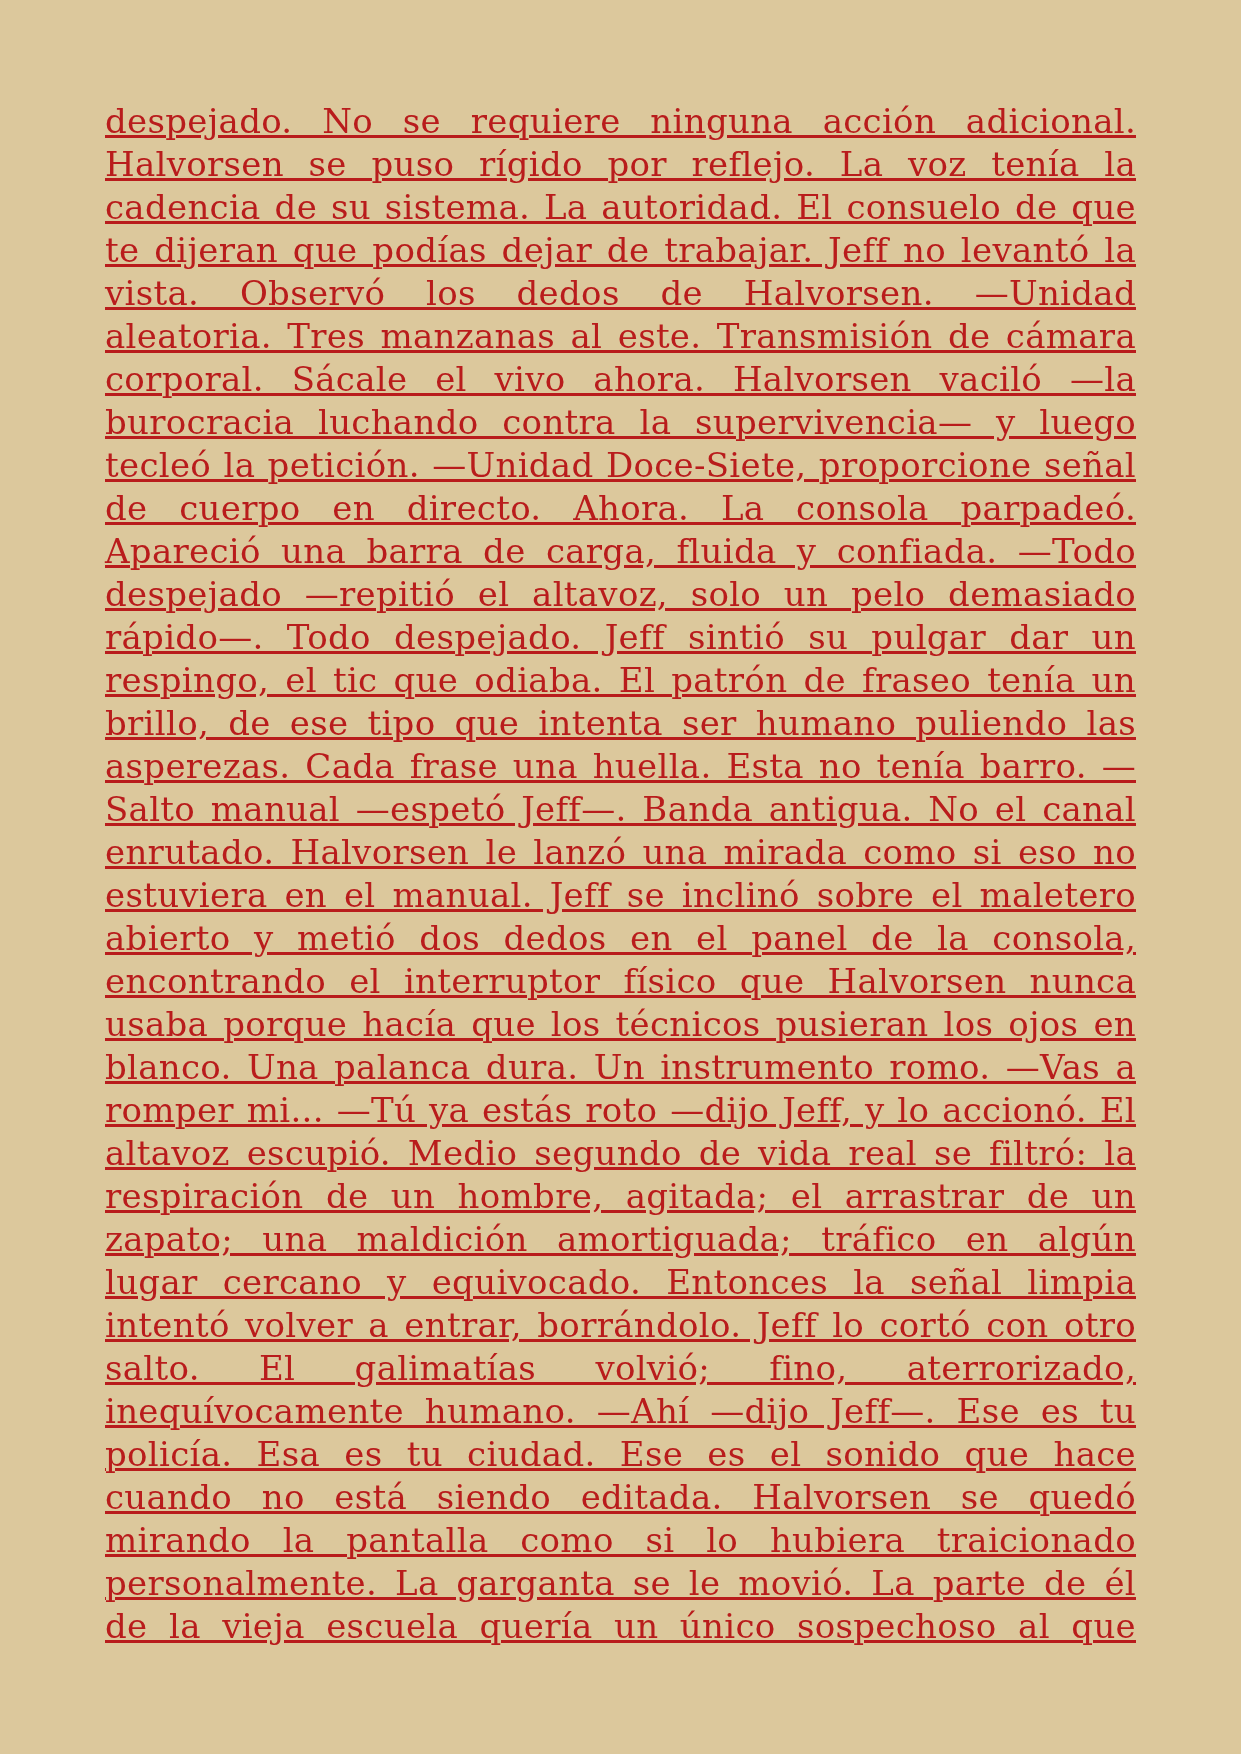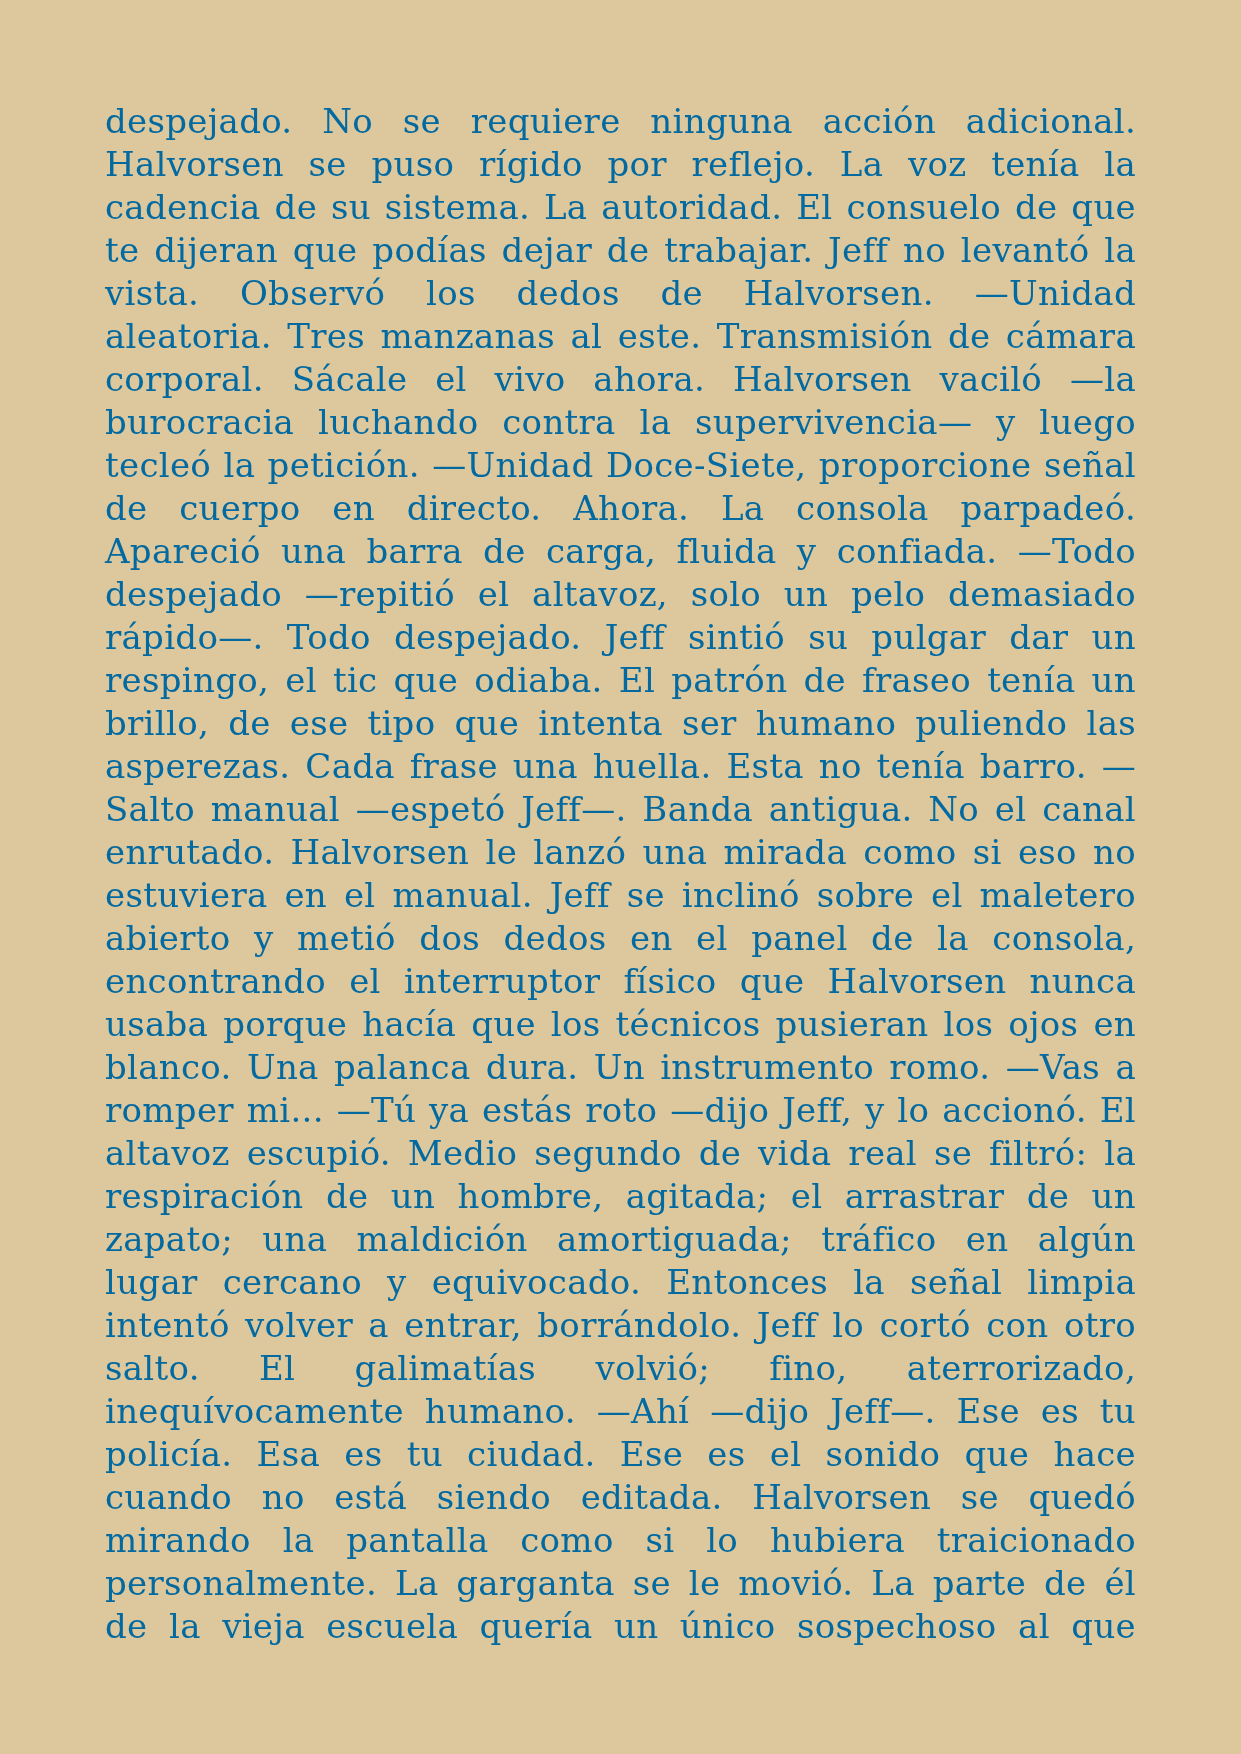--- a/index.html
+++ b/index.html
@@ -17,25 +17,26 @@
     box-sizing: border-box;
     width: 1241px;
     height: 1754px;
     padding: 100px 105px 0 105px;
     background: #dcc89c;
     overflow: hidden;
   }
   .page-text {
     font-size: 34px;
     line-height: 43px;
-    color: #0369a1;
+    color: #b91c1c;
     letter-spacing: 0.3px;
     text-align: justify;
     text-align-last: justify;
     white-space: pre-line;
+    text-decoration: underline;
   }
 </style>
 </head>
 <body>
 
 <div class="page">
   <div class="page-text">despejado. No se requiere ninguna acción adicional.
 Halvorsen se puso rígido por reflejo. La voz tenía la
 cadencia de su sistema. La autoridad. El consuelo de que
 te dijeran que podías dejar de trabajar. Jeff no levantó la

